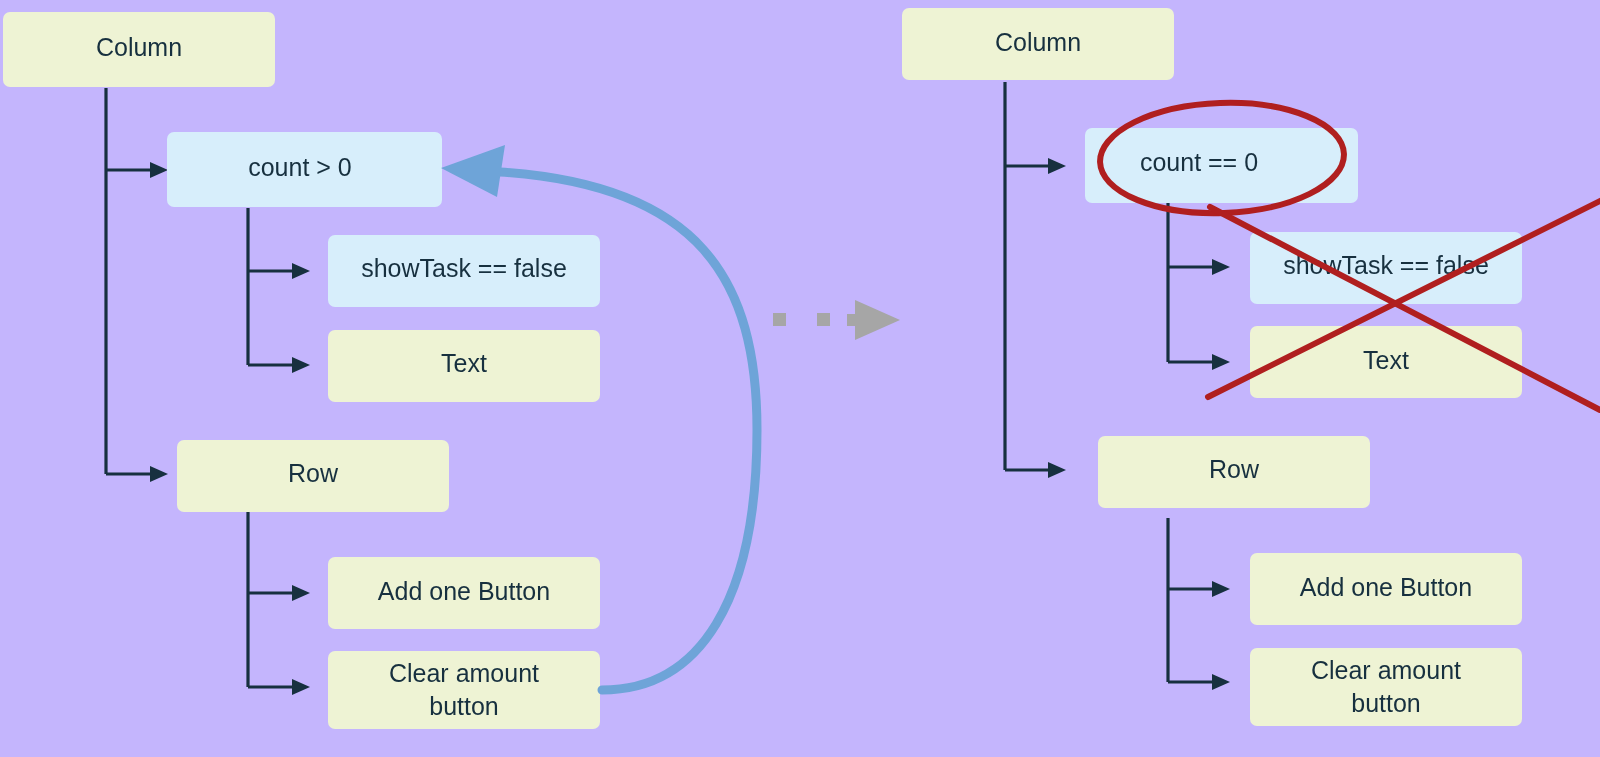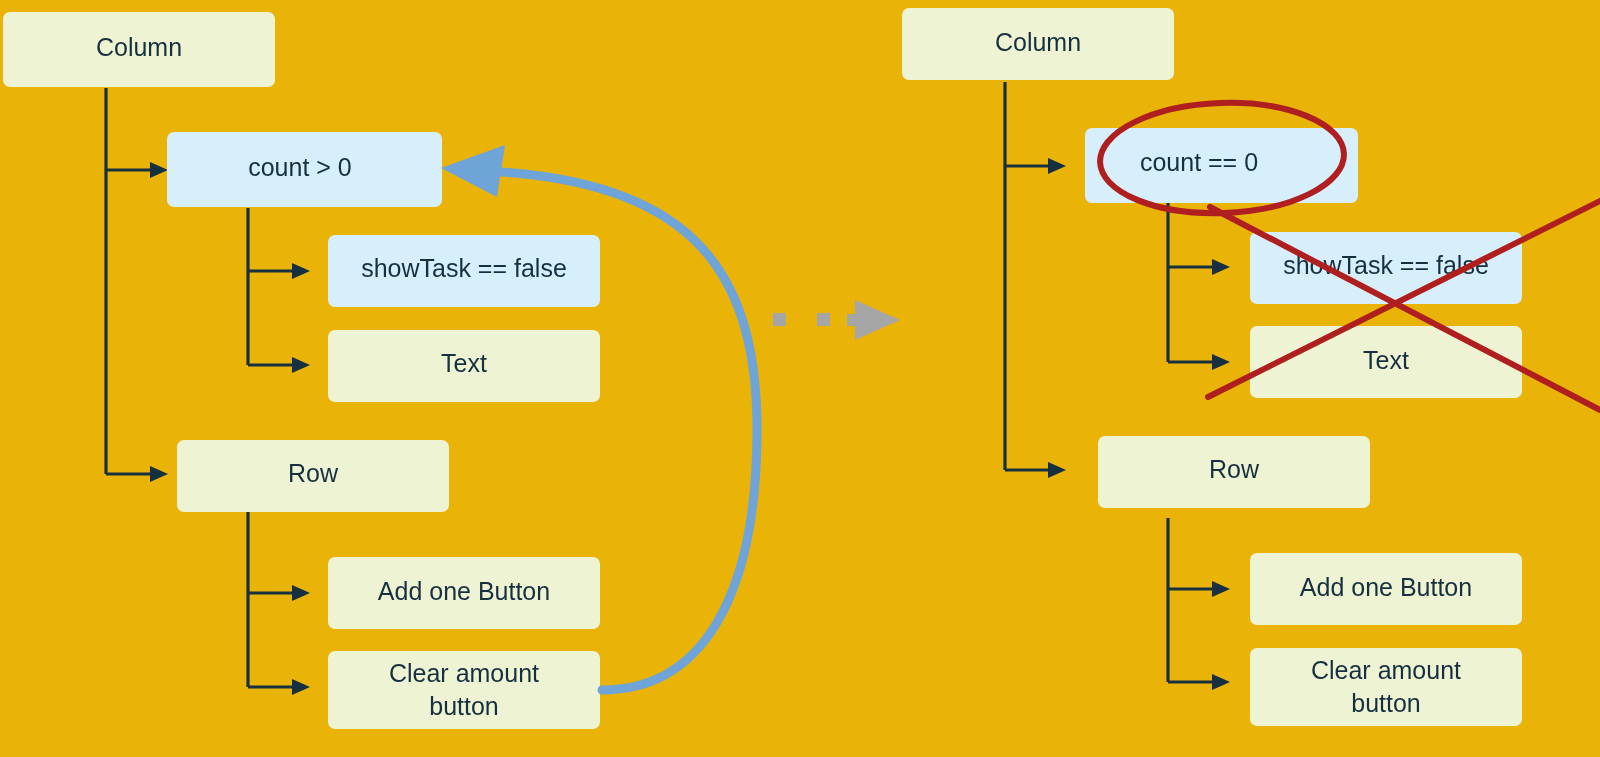--- a/index.html
+++ b/index.html
@@ -7,21 +7,21 @@
     padding: 0;
     background: #ffffff;
   }
   body {
     font-family: "Liberation Sans", sans-serif;
   }
   #stage {
     position: relative;
     width: 1600px;
     height: 757px;
-    background: #eab308;
+    background: #c4b5fd;
     overflow: hidden;
   }
   #diagram {
     position: absolute;
     left: 0;
     top: 0;
     width: 1600px;
     height: 757px;
     display: block;
   }

